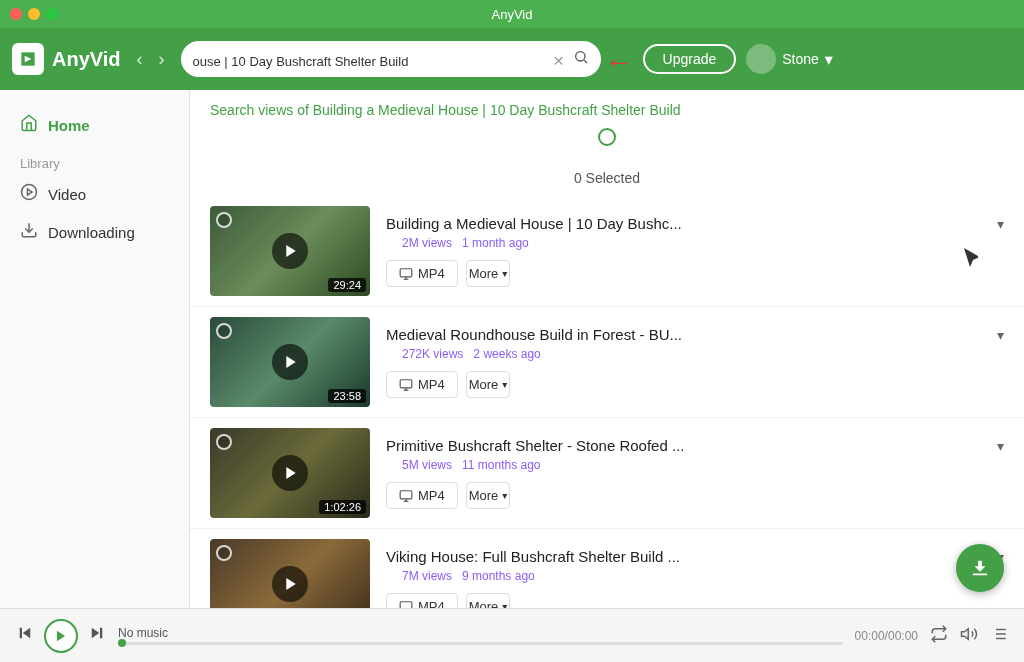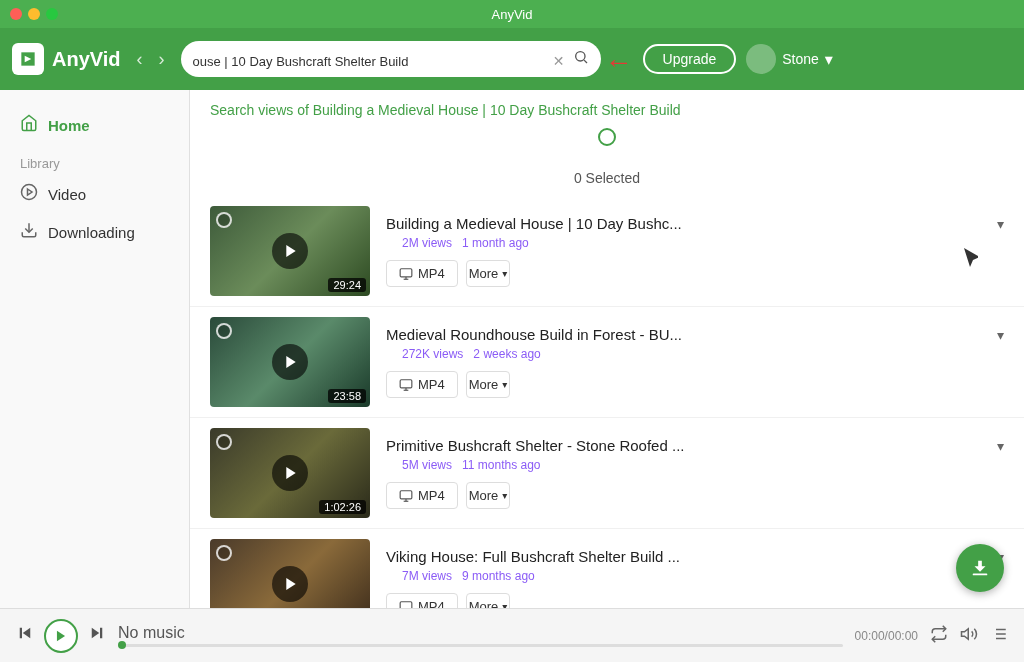--- a/index.html
+++ b/index.html
@@ -396,21 +396,21 @@
       justify-content: center;
       cursor: pointer;
     }
     .player-info {
       flex: 1;
       display: flex;
       flex-direction: column;
       gap: 2px;
     }
     .player-track {
-      font-size: 16px;
+      font-size: 12px;
       color: #555;
     }
     .player-progress {
       height: 3px;
       background: #ddd;
       border-radius: 2px;
       position: relative;
     }
     .player-progress-dot {
       width: 8px;

